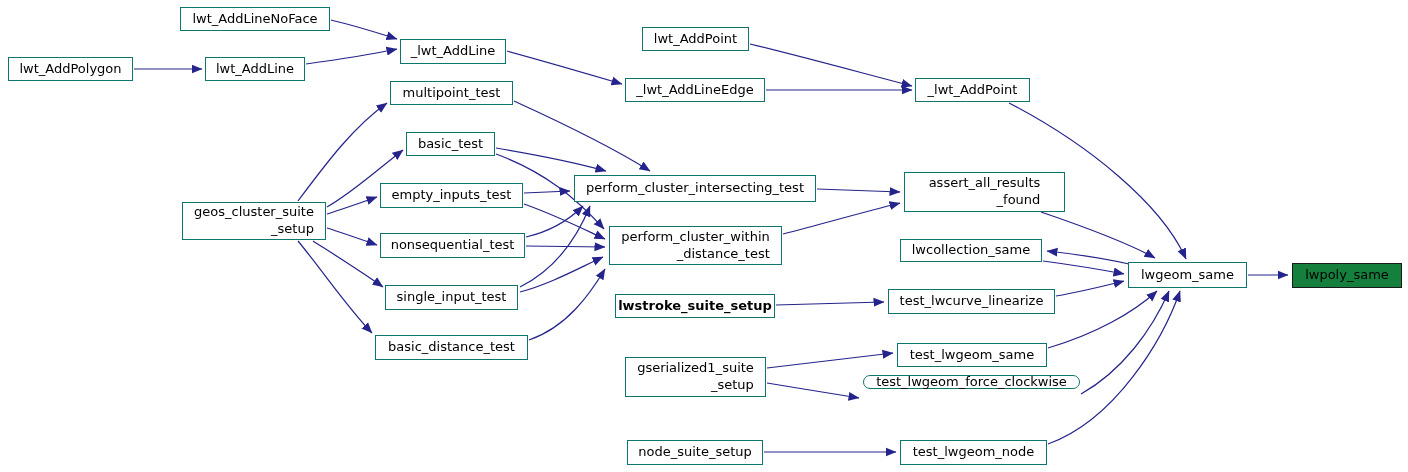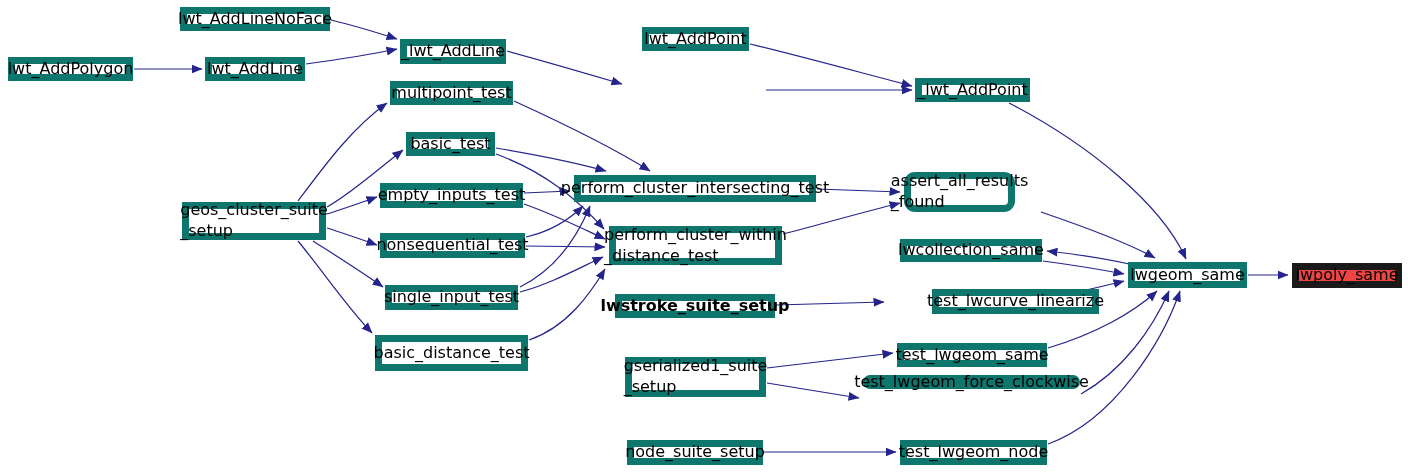--- a/index.html
+++ b/index.html
@@ -24,33 +24,33 @@
   }
   #edges path.edge {
     fill: none;
     stroke: #24248c;
     stroke-width: 1.2;
   }
   .node {
     position: absolute;
     box-sizing: border-box;
     background: #ffffff;
-    border: 7px solid #0f766e;
+    border: 1px solid #0f766e;
     color: #000000;
-    font-size: 16px;
+    font-size: 13px;
     line-height: 1.3;
     display: flex;
     align-items: center;
     justify-content: center;
-    text-align: left;
+    text-align: right;
     white-space: pre-line;
     cursor: pointer;
   }
   .node.highlight {
-    background: #ef4444;
+    background: #15803d;
     border-color: #1a1a1a;
   }
 </style>
 </head>
 <body>
 
 <div id="graph">
   <svg id="edges" width="1408" height="472" viewBox="0 0 1408 472" xmlns="http://www.w3.org/2000/svg">
     <defs>
       <marker id="arrowhead" markerUnits="userSpaceOnUse" markerWidth="13" markerHeight="12" refX="10.5" refY="5.5" orient="auto">
@@ -100,30 +100,31 @@
     <div class="node" style="left: 8px; top: 57px; width: 125px; height: 24px;">lwt_AddPolygon</div>
     <div class="node" style="left: 205px; top: 57px; width: 100px; height: 24px;">lwt_AddLine</div>
     <div class="node" style="left: 400px; top: 32px; width: 106px; height: 25px; margin-top: 7px;">_lwt_AddLine</div>
     <div class="node" style="left: 390px; top: 81px; width: 123px; height: 24px;">multipoint_test</div>
     <div class="node" style="left: 406px; top: 132px; width: 89px; height: 24px;">basic_test</div>
     <div class="node" style="left: 182px; top: 202px; width: 144px; height: 38px;">geos_cluster_suite
 _setup</div>
     <div class="node" style="left: 380px; top: 183px; width: 143px; height: 25px;">empty_inputs_test</div>
     <div class="node" style="left: 380px; top: 233px; width: 145px; height: 25px;">nonsequential_test</div>
     <div class="node" style="left: 385px; top: 285px; width: 133px; height: 25px;">single_input_test</div>
-    <div class="node" style="left: 375px; top: 335px; width: 153px; height: 36px;">basic_distance_test</div>
+    <div class="node" style="left: 375px; top: 335px; width: 153px; height: 25px;">basic_distance_test</div>
     <div class="node" style="left: 642px; top: 27px; width: 107px; height: 24px;">lwt_AddPoint</div>
+    <div class="node" style="left: 625px; top: 78px; width: 140px; height: 24px;">_lwt_AddLineEdge</div>
     <div class="node" style="left: 915px; top: 78px; width: 115px; height: 24px;">_lwt_AddPoint</div>
     <div class="node" style="left: 574px; top: 175px; width: 242px; height: 27px;">perform_cluster_intersecting_test</div>
     <div class="node" style="left: 609px; top: 226px; width: 173px; height: 39px;">perform_cluster_within
 _distance_test</div>
-    <div class="node" style="left: 904px; top: 172px; width: 111px; height: 40px; border-radius: 11px;">assert_all_results
+    <div class="node" style="left: 904px; top: 172px; width: 161px; height: 40px;">assert_all_results
 _found</div>
     <div class="node" style="left: 900px; top: 239px; width: 142px; height: 23px;">lwcollection_same</div>
-    <div class="node" style="left: 888px; top: 289px; width: 167px; height: 25px; margin-left: 44px;">test_lwcurve_linearize</div>
+    <div class="node" style="left: 888px; top: 289px; width: 167px; height: 25px;">test_lwcurve_linearize</div>
     <div class="node" style="left: 1128px; top: 262px; width: 119px; height: 26px;">lwgeom_same</div>
     <div class="node highlight" style="left: 1292px; top: 263px; width: 110px; height: 25px;">lwpoly_same</div>
     <div class="node" style="left: 615px; top: 294px; width: 160px; height: 24px; font-weight: bold;">lwstroke_suite_setup</div>
     <div class="node" style="left: 625px; top: 357px; width: 141px; height: 40px;">gserialized1_suite
 _setup</div>
     <div class="node" style="left: 897px; top: 343px; width: 150px; height: 24px;">test_lwgeom_same</div>
     <div class="node" style="left: 863px; top: 375px; width: 217px; height: 14px; border-radius: 10px;">test_lwgeom_force_clockwise</div>
     <div class="node" style="left: 627px; top: 440px; width: 136px; height: 25px;">node_suite_setup</div>
     <div class="node" style="left: 900px; top: 440px; width: 147px; height: 25px;">test_lwgeom_node</div>
   </div>

